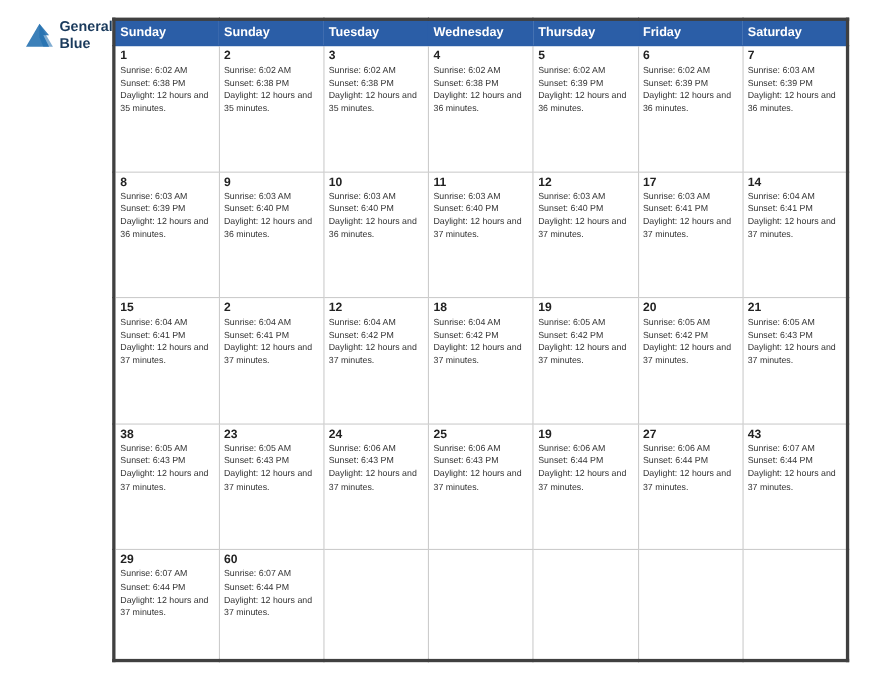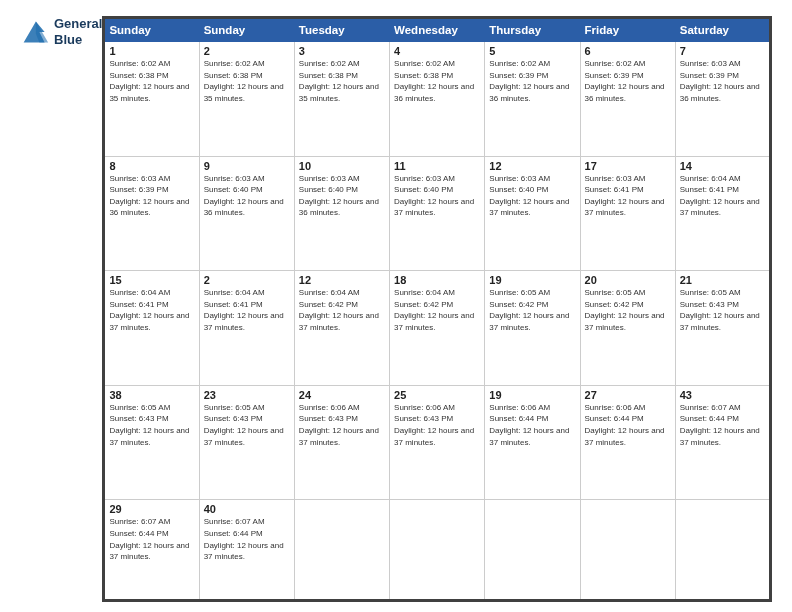--- a/index.html
+++ b/index.html
@@ -248,21 +248,21 @@
         <span class="day-num">43</span>
         <span class="day-info">Sunrise: 6:07 AM<br>Sunset: 6:44 PM<br>Daylight: 12 hours and 37 minutes.</span>
       </td>
         </tr>
         <tr>
           <td>
         <span class="day-num">29</span>
         <span class="day-info">Sunrise: 6:07 AM<br>Sunset: 6:44 PM<br>Daylight: 12 hours and 37 minutes.</span>
       </td>
           <td>
-        <span class="day-num">40</span>
+        <span class="day-num">60</span>
         <span class="day-info">Sunrise: 6:07 AM<br>Sunset: 6:44 PM<br>Daylight: 12 hours and 37 minutes.</span>
       </td>
           <td class="empty"></td>
           <td class="empty"></td>
           <td class="empty"></td>
           <td class="empty"></td>
           <td class="empty"></td>
         </tr>
       </tbody>
   </table>

